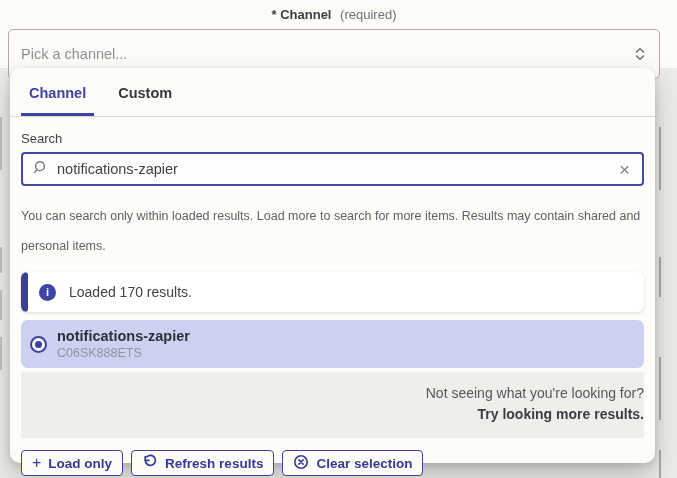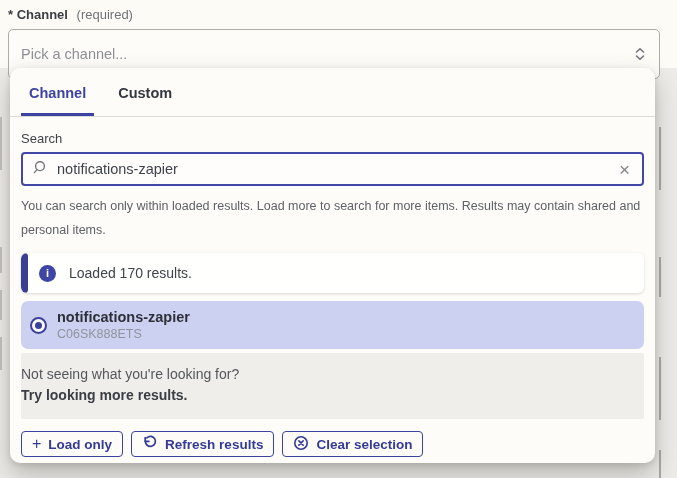--- a/index.html
+++ b/index.html
@@ -8,21 +8,21 @@
     position: relative;
     font-family: "Liberation Sans", sans-serif;
     background: #edece8;
     overflow: hidden;
   }
   .top-area {
     position: absolute; left: 0; top: 0; width: 677px; height: 68px;
     background: #fcfbf6;
   }
   
-  .field { position: absolute; left: 8px; top: 7px; width: 652px; }
+  .field { position: absolute; left: 8px; top: 7px; width: 652px; text-align: center; }
   .field-label-row { font-size: 13px; color: #3b3e43; }
   .field-label { font-weight: 700; }
   .field-required { color: #6f7277; font-weight: 400; margin-left: 5px; }
   .select {
     margin-top: 7px; height: 50px;
     background: #fdfcf9; border: 1px solid #aeaca4; border-radius: 5px;
     display: flex; align-items: center; padding: 0 12px;
     color: #8e9096; font-size: 14.5px; cursor: pointer;
   }
   .select .chev { margin-left: auto; display: flex; }
@@ -48,21 +48,21 @@
   }
   .search-box input {
     border: none; outline: none; background: transparent; flex: 1;
     font-size: 14.5px; color: #3e424a; margin-left: 9px;
     font-family: "Liberation Sans", sans-serif;
   }
   .clear-x {
     border: none; background: none; color: #83868c; font-size: 19px;
     line-height: 1; cursor: pointer; padding: 0 2px;
   }
-  .help { margin-top: 8px; font-size: 12.5px; color: #5e6167; line-height: 24px; }
+  .help { margin-top: 15px; font-size: 12.5px; color: #5e6167; line-height: 30px; }
   .banner {
     margin-top: 11px; height: 40px; background: #fffffd; border-radius: 6px;
     box-shadow: 0 1px 3px rgba(0,0,0,.15); display: flex; align-items: center;
     overflow: hidden;
   }
   .banner-bar { width: 7px; height: 100%; background: #3a3f92; border-radius: 4px; }
   .info-icon {
     width: 17px; height: 17px; border-radius: 50%; background: #3f45a5;
     color: #ffffff; font-size: 11px; font-weight: 700; font-style: normal;
     display: flex; align-items: center; justify-content: center; margin-left: 11px;
@@ -77,21 +77,21 @@
     background: #fbfaff; position: relative; flex: none; cursor: pointer;
   }
   .radio::after {
     content: ""; position: absolute; left: 3px; top: 3px;
     width: 7px; height: 7px; border-radius: 50%; background: #3b409b;
   }
   .option-text { margin-left: 10px; }
   .option-title { font-size: 14.5px; font-weight: 700; color: #2d3038; }
   .option-id { font-size: 12.5px; color: #8f939d; margin-top: 2px; }
   .hint {
-    margin-top: 4px; background: #f0eeea; text-align: left;
+    margin-top: 4px; background: #f0eeea; text-align: right;
     padding: 11px 0 13px; border-radius: 2px;
   }
   .hint-line1 { font-size: 14px; color: #54575d; line-height: 21px; }
   .hint-line2 { font-size: 14px; color: #3a3d43; font-weight: 700; line-height: 21px; }
   .footer { margin-top: 12px; display: flex; gap: 8px; }
   .btn {
     display: inline-flex; align-items: center; gap: 7px;
     border: 1.5px solid #3c429e; color: #343a96; background: #fdfcf8;
     border-radius: 4px; padding: 0 10px; height: 26px;
     font-size: 13.5px; font-weight: 600; cursor: pointer;

